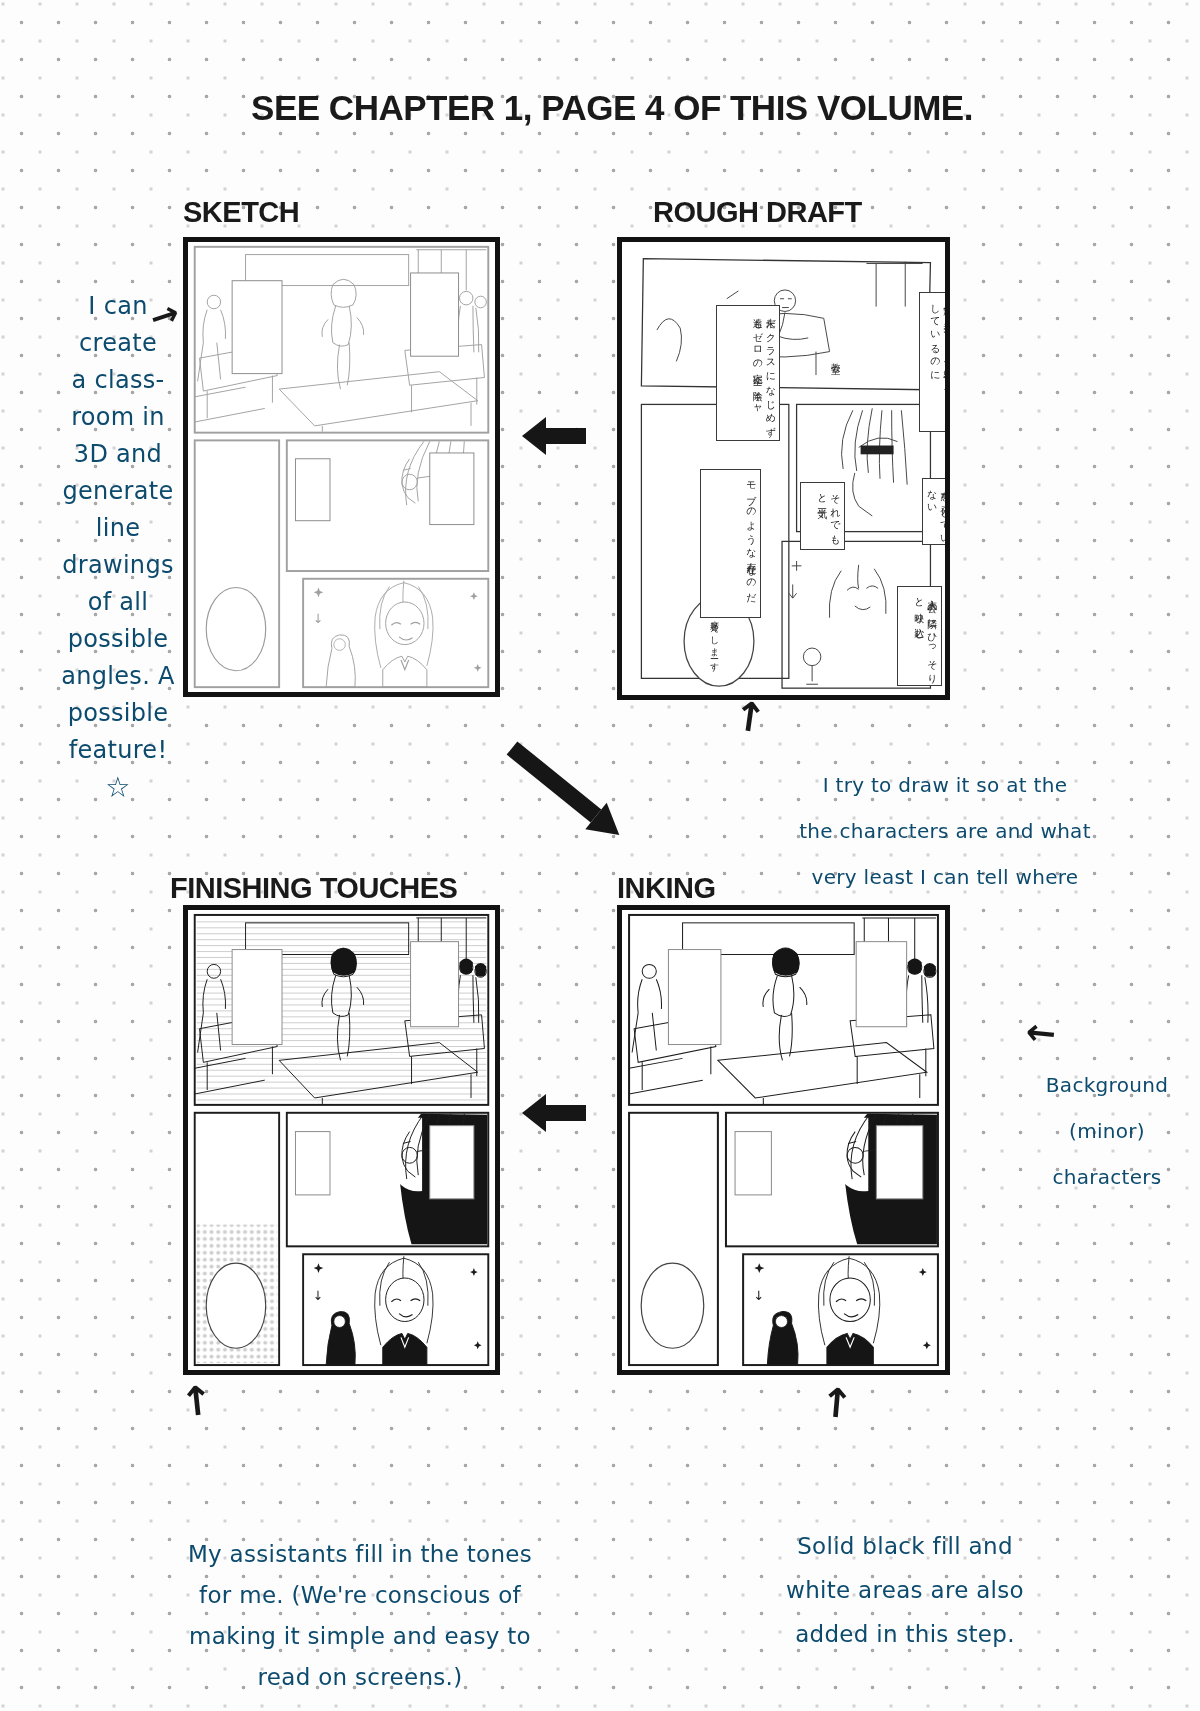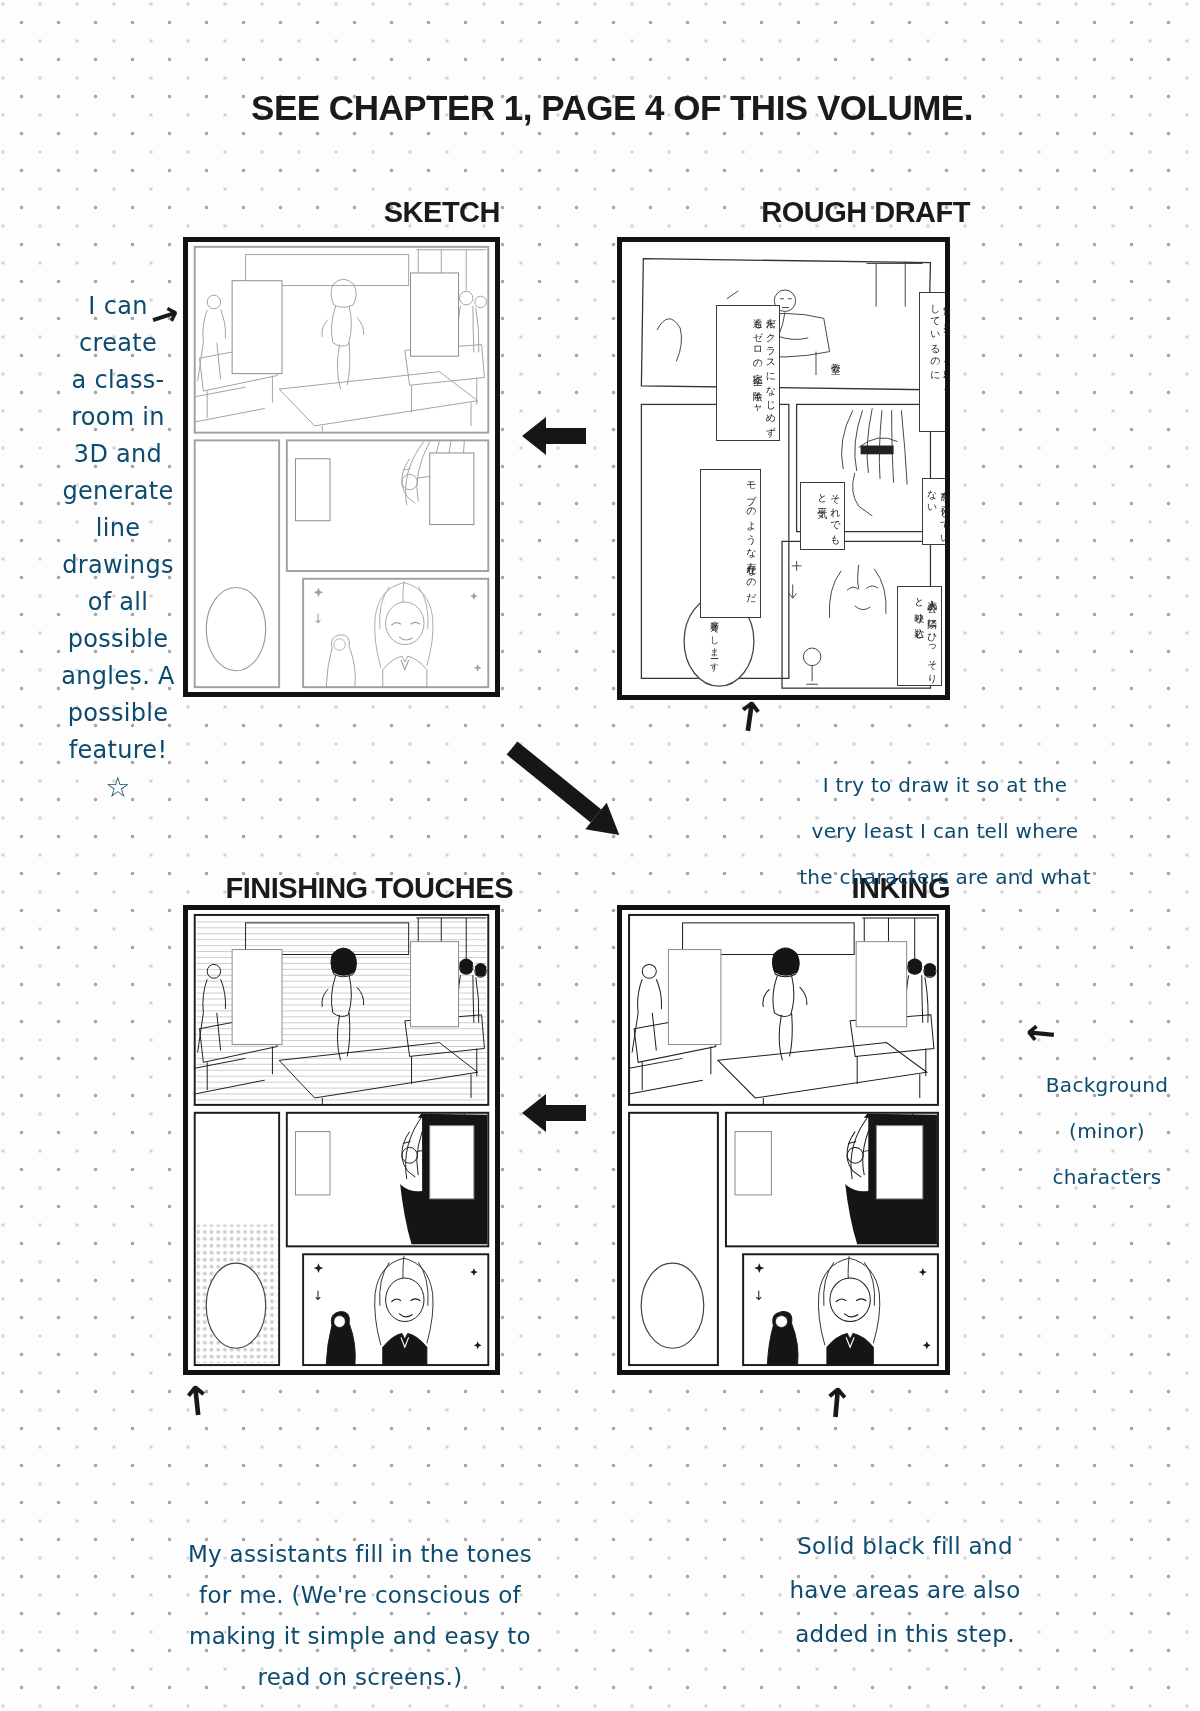--- a/index.html
+++ b/index.html
@@ -15,21 +15,21 @@
       radial-gradient(circle,#d3d3d3 1.6px,transparent 2px);
     background-size:37px 37px,37px 37px;
     background-position:3px 4px,21.5px 22.5px;
   }
   .title{
     position:absolute;top:88px;left:12px;width:100%;text-align:center;
     font-family:Liberation Sans, sans-serif;font-weight:bold;
     font-size:35px;letter-spacing:-0.5px;
   }
   .seclabel{
-    position:absolute;text-align:right;
+    position:absolute;text-align:left;
     font-family:"Liberation Sans",sans-serif;font-weight:600;
     font-size:29px;letter-spacing:-0.5px;
   }
   .panel{
     position:absolute;background:#fff;border:5px solid #121212;
     box-sizing:border-box;overflow:hidden;
   }
   .art{position:absolute;inset:0}
   .art svg{position:absolute;inset:0;width:100%;height:100%;display:block}
   .hand{position:absolute;text-align:center;letter-spacing:.3px;color:#0c4a6e}
@@ -48,21 +48,21 @@
   }
 </style>
 </head>
 <body>
 
 <div class="dots"></div>
 
 <div class="title">SEE CHAPTER 1, PAGE 4 OF THIS VOLUME.</div>
 
 <div class="seclabel" style="left:183px;width:317px;top:196px">SKETCH</div>
-<div class="seclabel" style="left:637px;width:333px;top:196px">ROUGH DRAFT</div>
+<div class="seclabel" style="left:653px;width:333px;top:196px">ROUGH DRAFT</div>
 <div class="seclabel" style="left:170px;width:343px;top:872px">FINISHING TOUCHES</div>
 <div class="seclabel" style="left:617px;width:333px;top:872px">INKING</div>
 
 <div class="panel" style="left:183px;top:237px;width:317px;height:460px">
   <div class="art">
 <svg viewBox="0 0 320 465" preserveAspectRatio="none">
 
  <rect x="7" y="5" width="306" height="192" fill="#fff" stroke="#a0a0a0" stroke-width="2"></rect>
 
  <g fill="none" stroke="#a0a0a0" stroke-width="1">
@@ -371,37 +371,37 @@
   <div>possible</div>
   <div>angles. A</div>
   <div>possible</div>
   <div>feature!</div>
   <div style="font-size:28px">☆</div>
 </div>
 
 <span class="harrow" style="left:733px;top:694px;font-size:40px;transform:rotate(8deg)">↑</span>
 <div class="hand" style="left:720px;top:762px;width:450px;font-size:20px;line-height:46px">
   <div>I try to draw it so at the</div>
+  <div>the characters are and what</div>
   <div>very least I can tell where</div>
-  <div>the characters are and what</div>
 </div>
 
 <span class="harrow" style="left:1026px;top:1012px;font-size:36px;transform:rotate(6deg)">←</span>
 <div class="hand" style="left:1022px;top:1062px;width:170px;font-size:20px;line-height:46px">
   <div>Background</div>
   <div>(minor)</div>
   <div>characters</div>
 </div>
 
 <span class="harrow" style="left:180px;top:1378px;font-size:40px;transform:rotate(-6deg)">↑</span>
 <div class="hand" style="left:140px;top:1534px;width:440px;font-size:23px;line-height:41px">
   <div>My assistants fill in the tones</div>
   <div>for me. (We're conscious of</div>
   <div>making it simple and easy to</div>
   <div>read on screens.)</div>
 </div>
 
 <span class="harrow" style="left:820px;top:1380px;font-size:40px;transform:rotate(5deg)">↑</span>
 <div class="hand" style="left:695px;top:1524px;width:420px;font-size:23px;line-height:44px">
   <div>Solid black fill and</div>
-  <div>have areas are also</div>
+  <div>white areas are also</div>
   <div>added in this step.</div>
 </div>
 
 </body></html>

